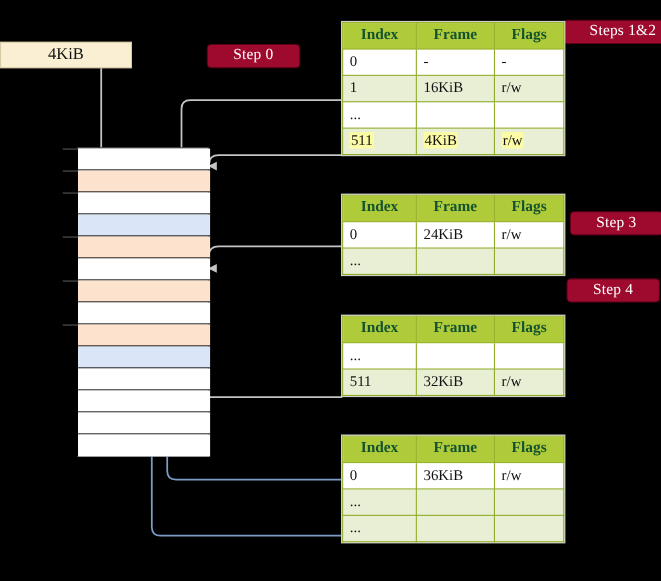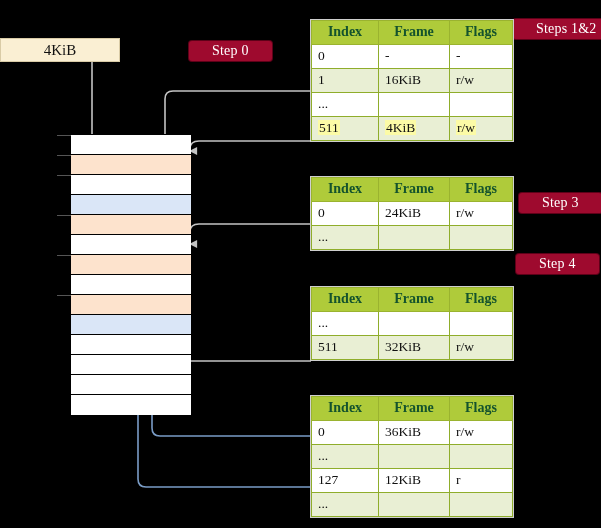--- a/index.html
+++ b/index.html
@@ -220,25 +220,20 @@
         <tr class="plain">
           <td class="c-index">0</td>
           <td class="c-frame">36KiB</td>
           <td class="c-flags">r/w</td>
         </tr>
         <tr class="alt">
           <td class="c-index">...</td>
           <td class="c-frame">&nbsp;</td>
           <td class="c-flags">&nbsp;</td>
         </tr>
-        <tr class="plain">
-          <td class="c-index">127</td>
-          <td class="c-frame">12KiB</td>
-          <td class="c-flags">r</td>
-        </tr>
         <tr class="alt">
           <td class="c-index">...</td>
           <td class="c-frame">&nbsp;</td>
           <td class="c-flags">&nbsp;</td>
         </tr>
       </tbody>
     </table>
 
 </div>
 

